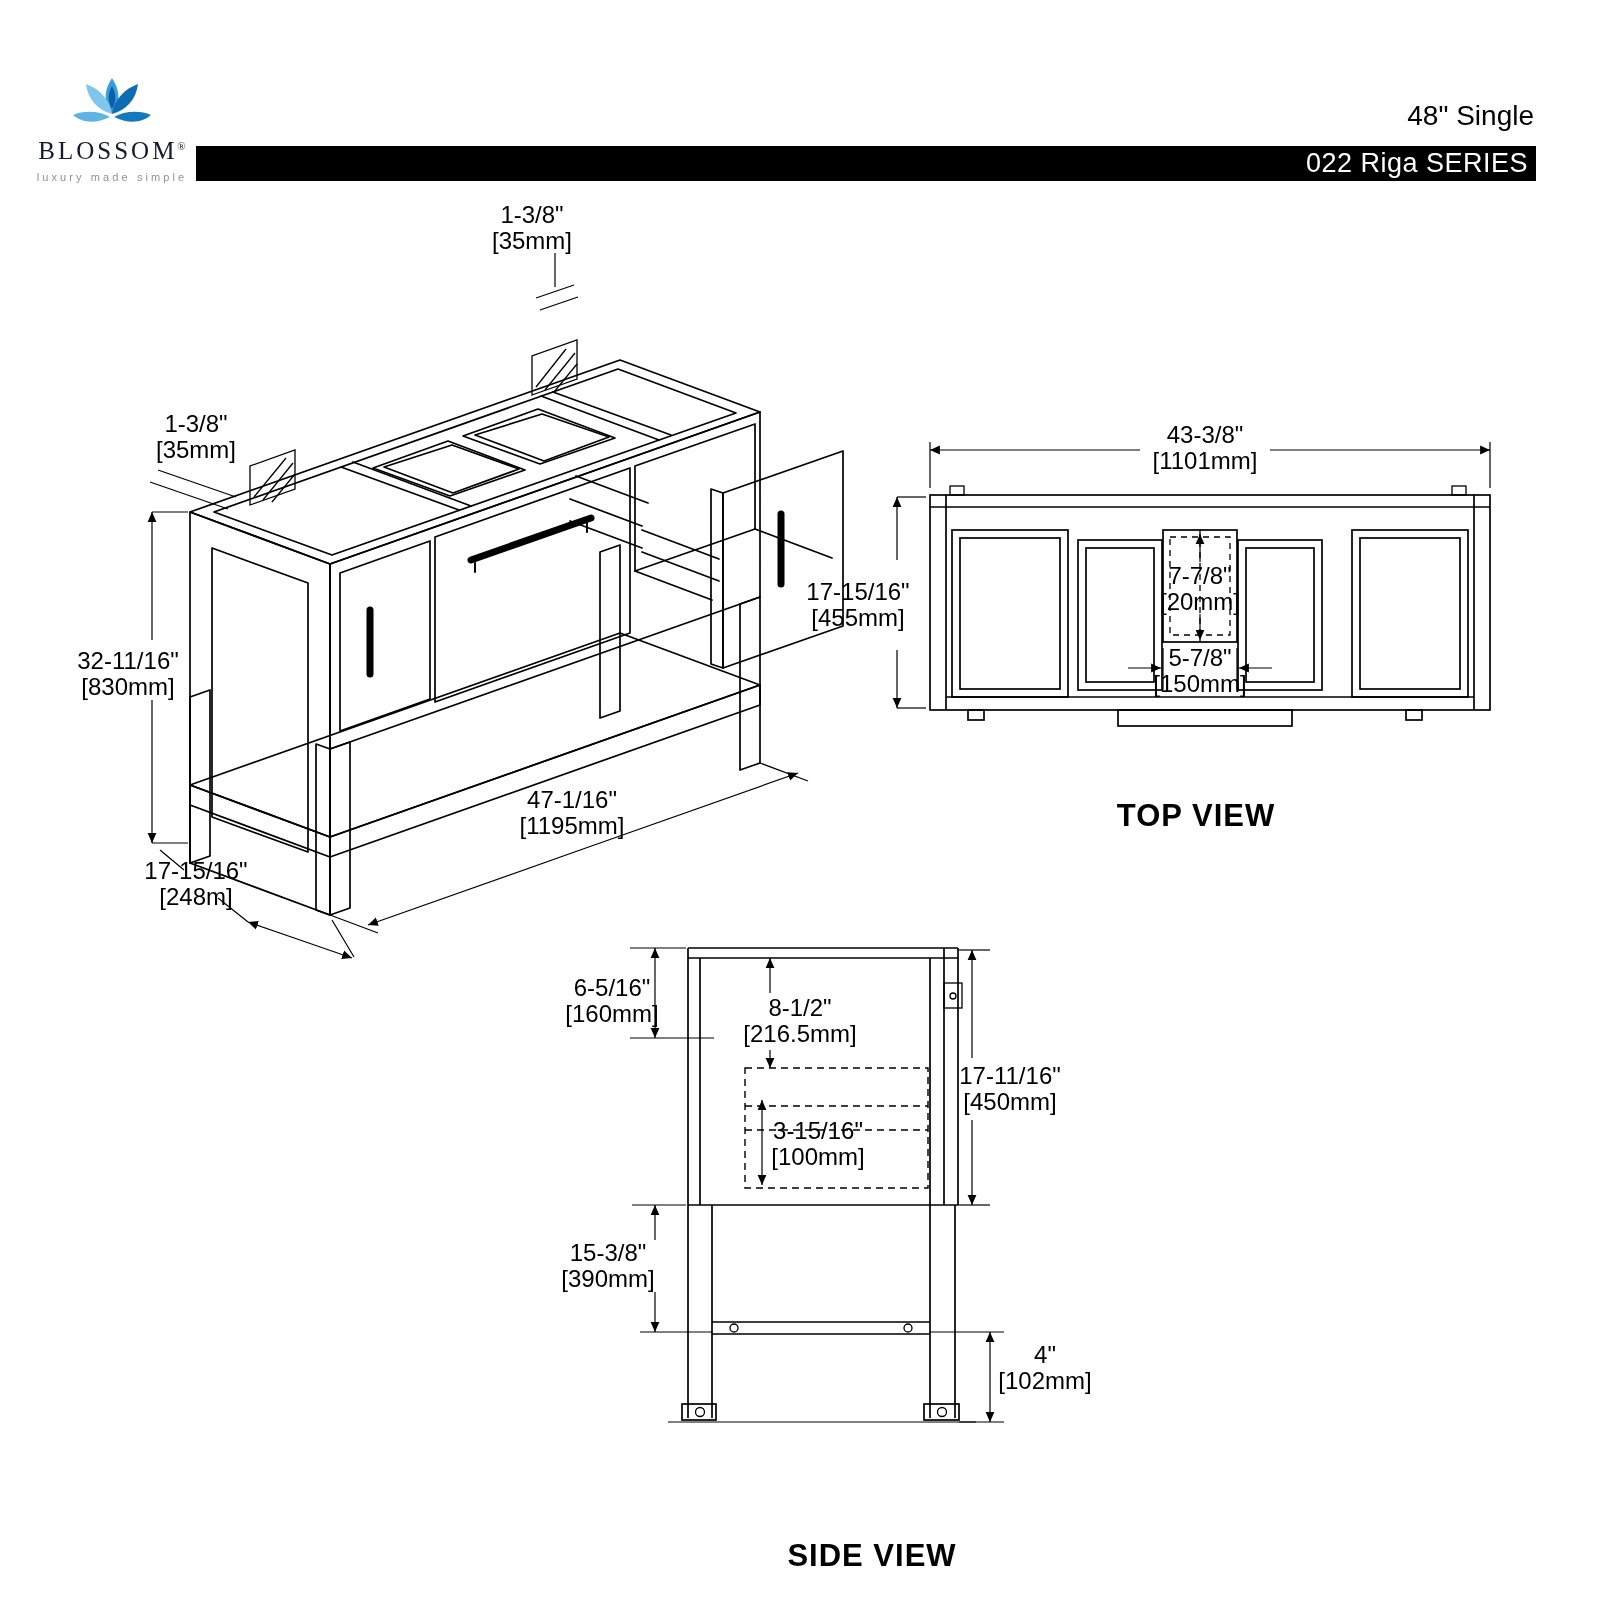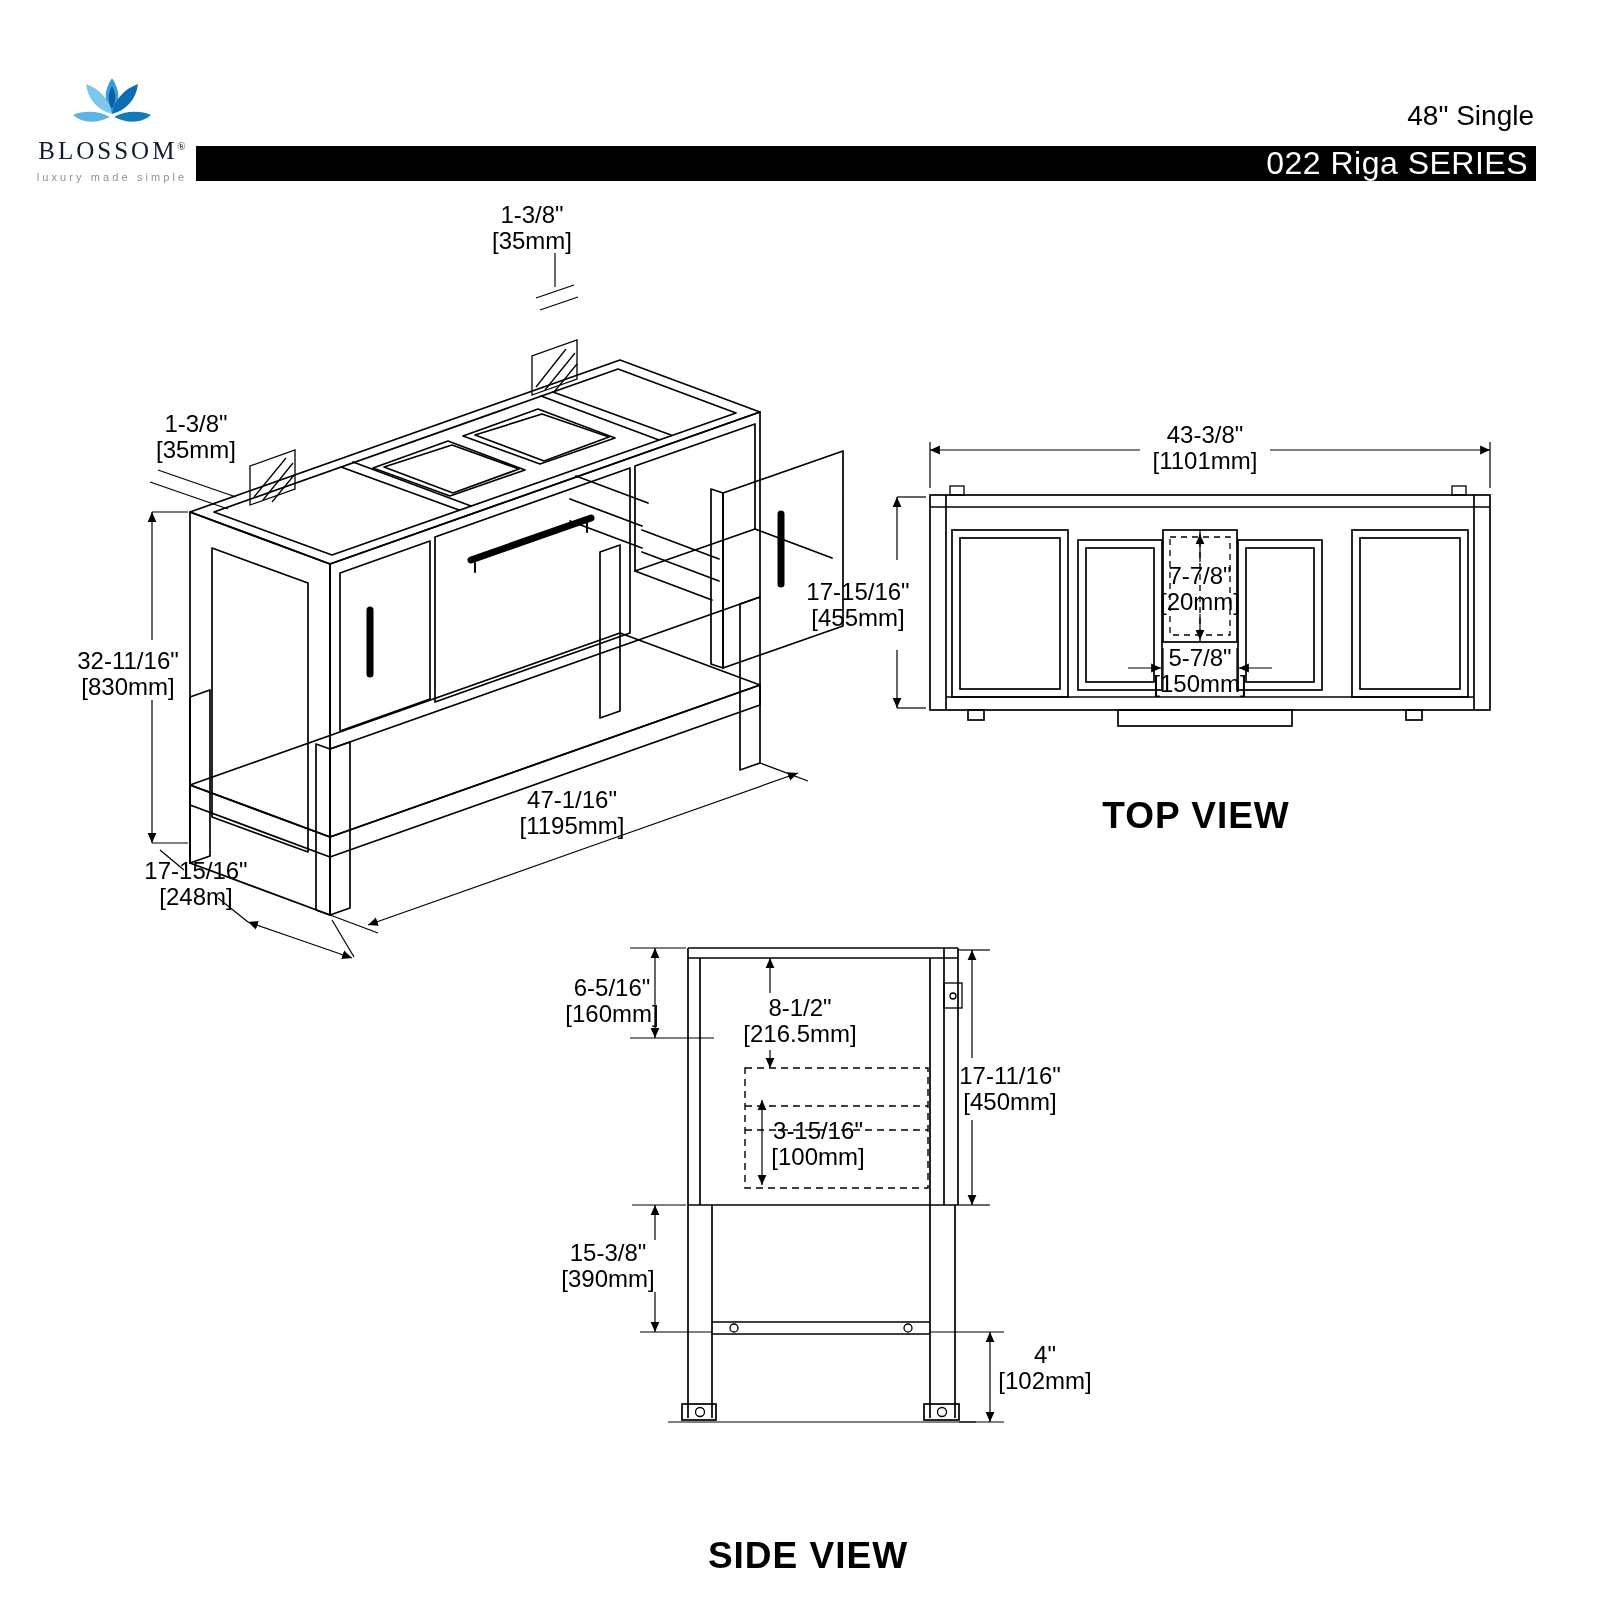--- a/index.html
+++ b/index.html
@@ -1,29 +1,29 @@
 <!DOCTYPE html>
 <html><head>
 <meta charset="utf-8">
 <style>
   *{margin:0;padding:0;box-sizing:border-box}
   html,body{background:#fff}
   body{font-family:"Liberation Sans",sans-serif;color:#000}
   .sheet{position:relative;width:1600px;height:1600px;background:#fff;overflow:hidden}
   .linework{position:absolute;left:0;top:0}
   .dim{position:absolute;transform:translate(-50%,-50%);text-align:center;font-size:24px;line-height:26px;white-space:nowrap}
-  .view-title{position:absolute;transform:translate(-50%,-50%);font-size:37px;font-weight:bold;letter-spacing:1px;white-space:nowrap}
+  .view-title{position:absolute;transform:translate(-50%,-50%);font-size:31px;font-weight:bold;letter-spacing:1px;white-space:nowrap}
   .logo{position:absolute;left:28px;top:76px;width:168px;text-align:center}
   .logo svg{display:block;margin:0 auto}
   .brand-line{font-family:"Liberation Serif",serif;font-weight:normal;font-size:25px;letter-spacing:3px;color:#121c30;margin-top:1px}
   .reg{font-size:11px;vertical-align:super;letter-spacing:0}
   .tagline{font-size:11px;letter-spacing:3.1px;color:#8f9296;margin-top:6px;white-space:nowrap}
   .product-size{position:absolute;right:66px;top:100px;font-size:28px}
   .series-bar{position:absolute;left:196px;top:146px;width:1340px;height:35px;background:#000;display:flex;align-items:center;justify-content:flex-end;padding-right:8px}
-  .series{color:#fff;font-size:32px;letter-spacing:.5px}
+  .series{color:#fff;font-size:27px;letter-spacing:.5px}
 </style>
 </head>
 <body>
 
 <div class="sheet">
 
   <div class="logo">
     <svg width="84" height="60" viewBox="0 0 84 60">
       <path d="M42,2 C34,14 33,26 42,38 C51,26 50,14 42,2 Z" fill="#36a0dc"></path>
       <path d="M42,10 C38,17 37,25 42,33 C47,25 46,17 42,10 Z" fill="#0c5fa5"></path>
@@ -293,15 +293,15 @@
   <div class="dim" style="left:608px;top:1266px">
     <div>15-3/8"</div>
     <div>[390mm]</div>
   </div>
   <div class="dim" style="left:1045px;top:1368px">
     <div>4"</div>
     <div>[102mm]</div>
   </div>
 
   <div class="view-title" style="left:1196px;top:816px">TOP VIEW</div>
-  <div class="view-title" style="left:808px;top:1556px">SIDE VIEW</div>
+  <div class="view-title" style="left:872px;top:1556px">SIDE VIEW</div>
 
 </div>
 
 </body></html>

